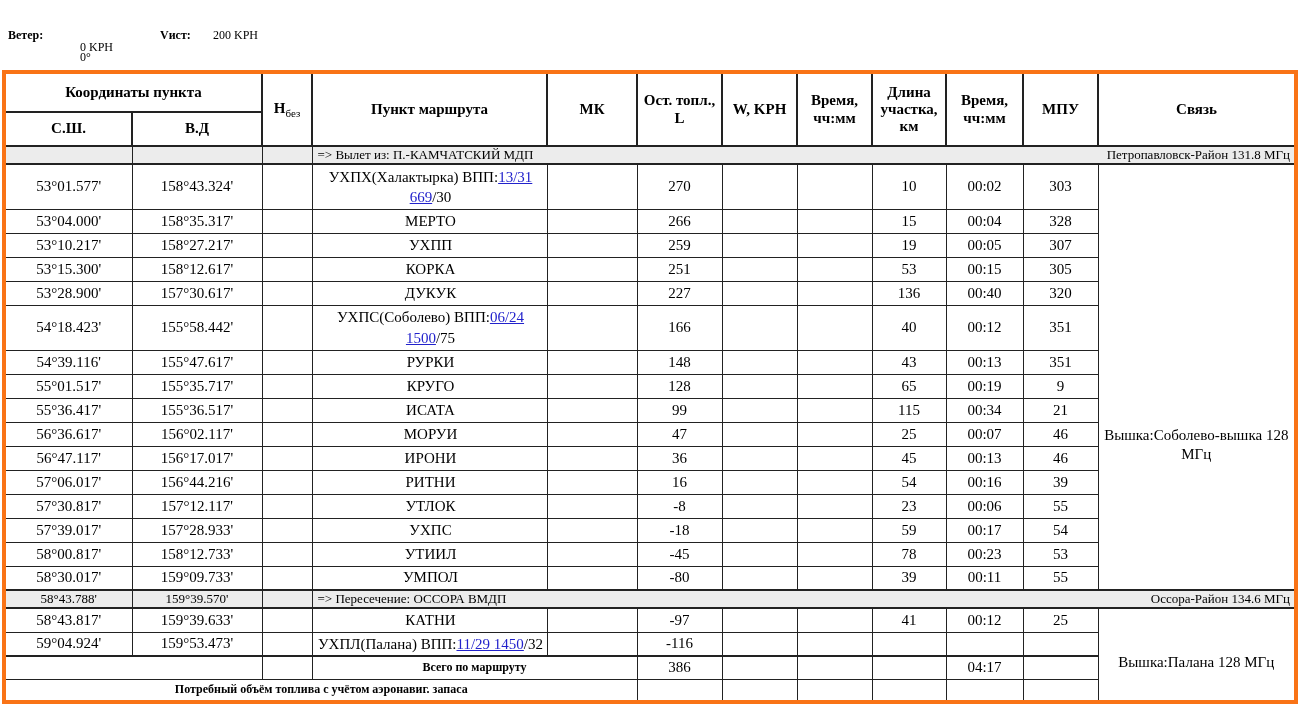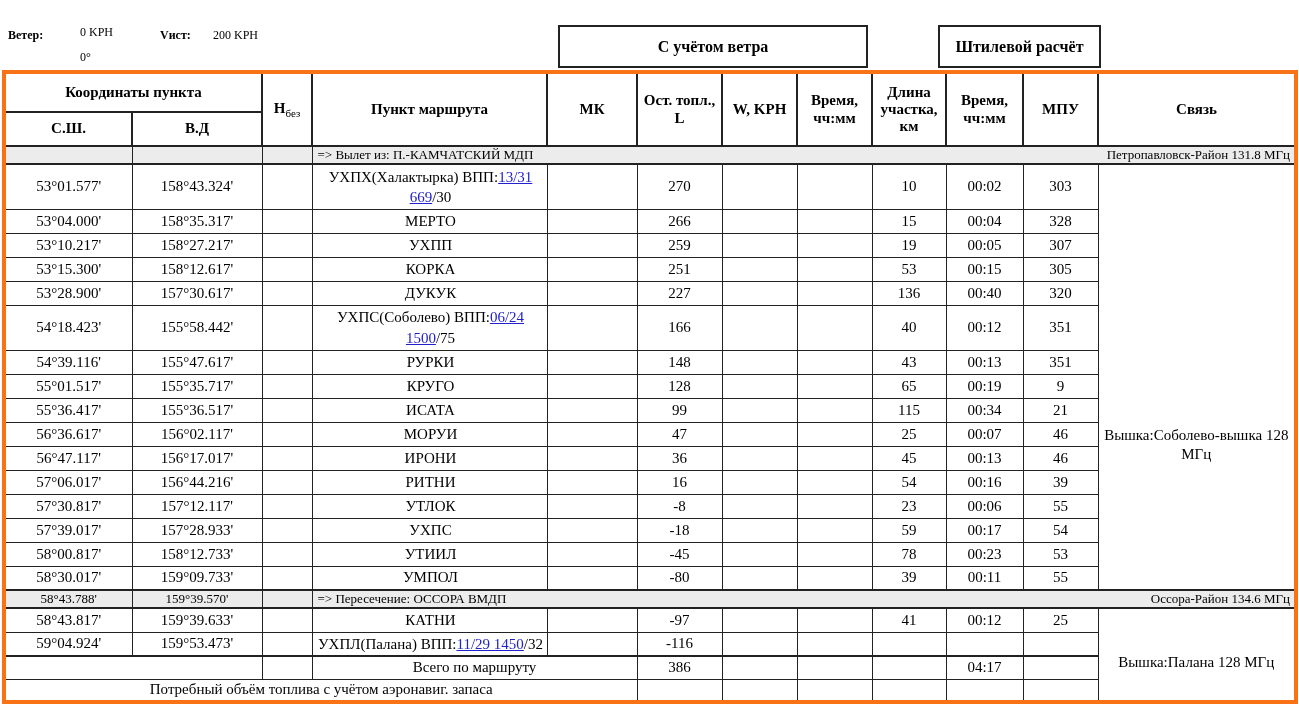--- a/index.html
+++ b/index.html
@@ -3,21 +3,21 @@
 <meta charset="utf-8">
 <style>
   html,body{margin:0;padding:0;background:#fff}
   .page{position:relative;width:1299px;height:723px;background:#fff;
         font-family:"Liberation Serif","DejaVu Serif",serif;color:#000;overflow:hidden}
 
   
   .windinfo span{position:absolute;font-size:12px;white-space:nowrap}
   .wlbl{font-weight:bold}
   #w1{left:8px;top:28px}
-  #w2{left:80px;top:25px}
+  #w2{left:80px;top:40px}
   #w3{left:160px;top:28px}
   #w4{left:213px;top:28px}
   #w5{left:80px;top:50px}
 
   
   .gbox{position:absolute;top:25px;height:43px;border:2px solid #222;
         display:flex;align-items:center;justify-content:center;
         font-weight:bold;font-size:16px;background:#fff;box-sizing:border-box}
   #gbox-wind{left:558px;width:310px}
   #gbox-calm{left:938px;width:163px}
@@ -43,37 +43,35 @@
   .mrgcell{padding:0 !important}
   .mrgflex{display:flex;justify-content:space-between;align-items:flex-end;padding:0 4px 0 5px}
 
   td.svyaz{border-left-width:2px;vertical-align:top;text-align:left;
            padding:0 2px 0 4px;line-height:1.3}
   td.svyaz .pad1{padding-top:136px}
   td.svyaz .pad2{padding-top:16px}
 
   a.rwy{color:#2222cc;text-decoration:underline;cursor:pointer}
   .ptcell{line-height:1.35}
-  .boldc{font-weight:normal;font-size:15px}
+  .boldc{font-weight:bold;font-size:12px}
 </style>
 </head>
 <body>
 
 <div class="page">
 
   <div class="windinfo">
     <span id="w1" class="wlbl">Ветер:</span>
     <span id="w2">0 KPH</span>
     <span id="w3" class="wlbl">Vист:</span>
     <span id="w4">200 KPH</span>
     <span id="w5">0°</span>
   </div>
 
-  <div id="gbox-wind" class="gbox">С учётом ветра</div>
-  <div id="gbox-calm" class="gbox">Штилевой расчёт</div>
 
   <table class="plan">
     <colgroup>
       <col style="width:128px">
         <col style="width:130px">
         <col style="width:50px">
       <col style="width:235px">
         <col style="width:90px">
         <col style="width:85px">
       <col style="width:75px">

